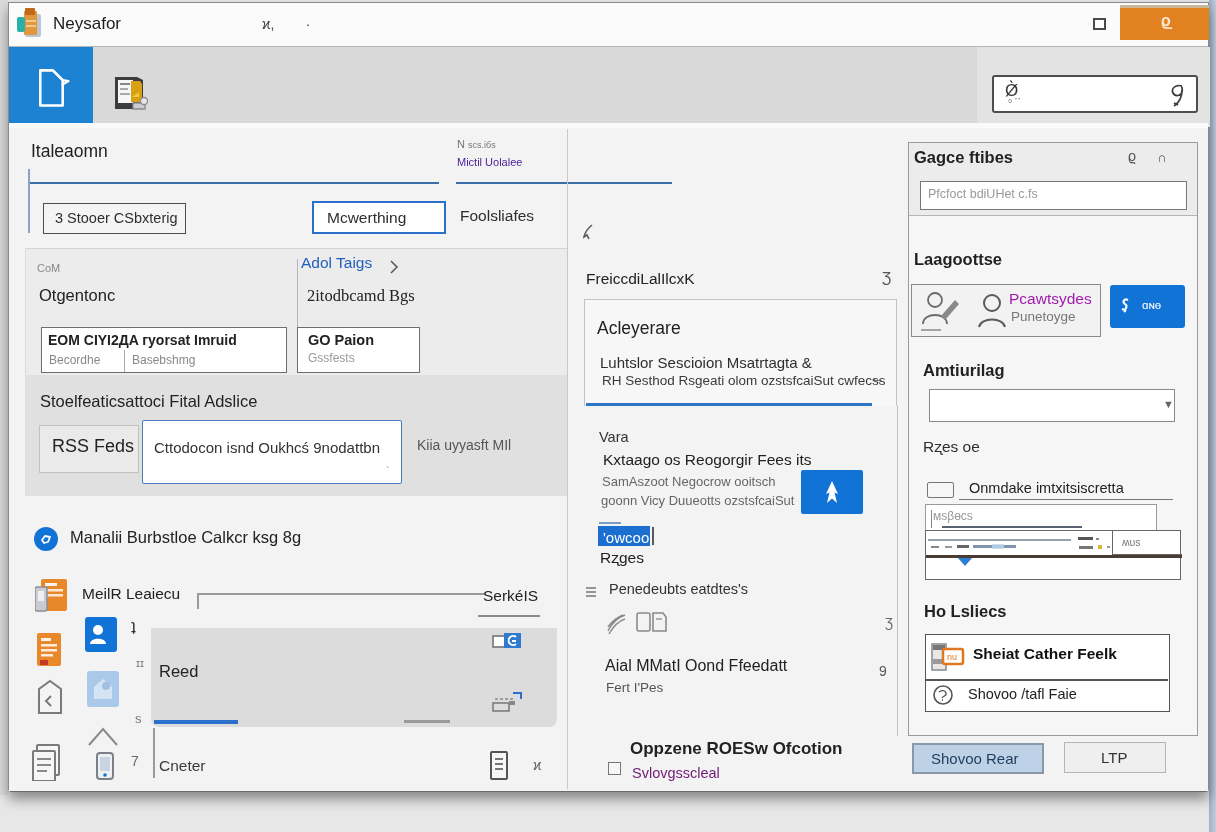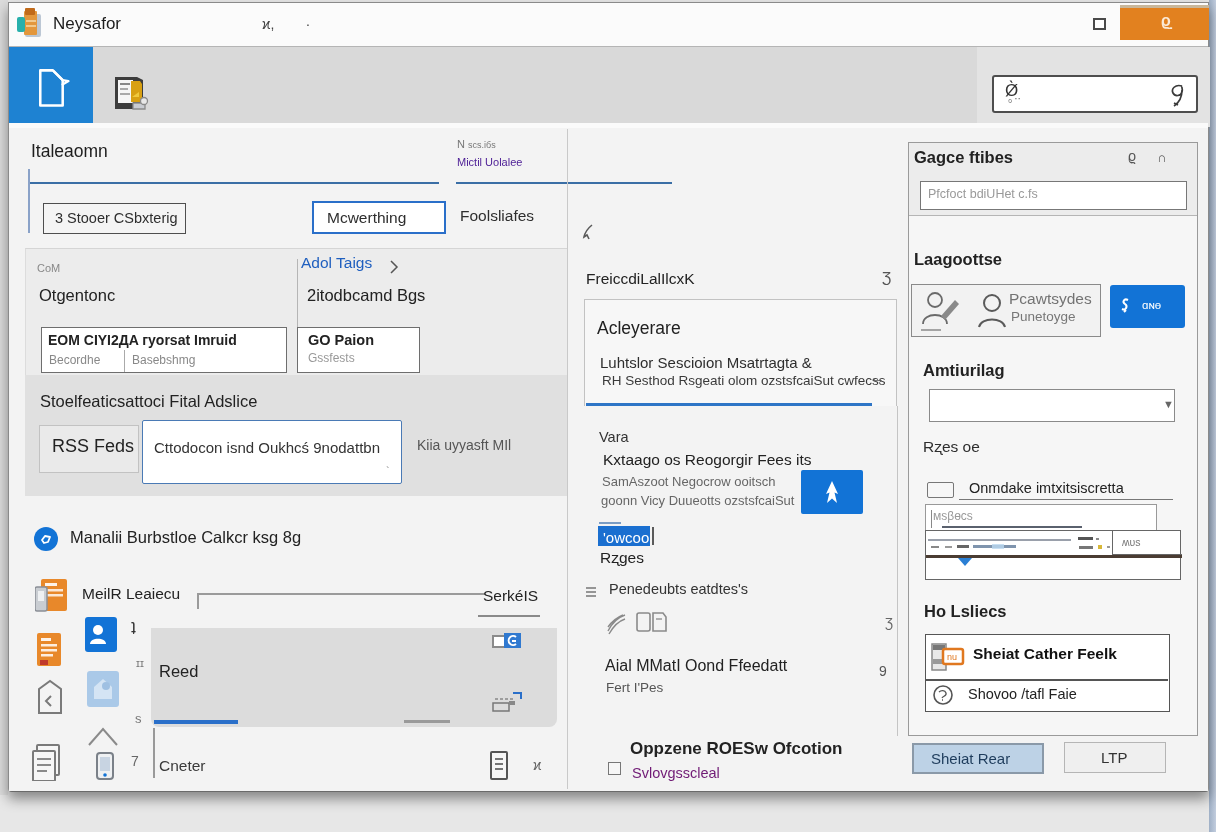--- a/index.html
+++ b/index.html
@@ -80,21 +80,21 @@
     <svg class="abs" style="left:572px;top:220px;" width="14" height="18" viewBox="0 0 14 18">
         <path d="M11 2 C6 6 4 9 3 14 L6 12 L8 16" fill="none" stroke="#5a5a5a" stroke-width="1.6"></path>
       </svg>
     <div class="abs" style="left:16px;top:245px;width:542px;height:127px;background:#ececec;border-top:1px solid #d5d5d5;border-left:1px solid #dcdcdc;"></div>
     <div class="t" style="left:28px;top:259px;font-size:11px;color:#888;">CоM</div>
     <div class="t" style="left:30px;top:283px;font-size:16.5px;color:#222;">Otgentonc</div>
     <div class="t" style="left:292px;top:251px;font-size:15.5px;color:#1f5fbf;">Adol Taigs</div>
     <svg class="abs" style="left:380px;top:257px;" width="10" height="14" viewBox="0 0 10 14">
         <path d="M2 1 L8 7 L2 13" fill="none" stroke="#555" stroke-width="1.5"></path>
       </svg>
-    <div class="t" style="left:298px;top:283px;font-size:16.5px;color:#222;">2itοdbcamd Bgs</div>
+    <div class="t" style="left:298px;top:283px;font-size:16.5px;color:#222;font-family:Liberation Serif, serif;">2itοdbcamd Bgs</div>
     <div class="abs" style="left:288px;top:256px;width:1px;height:70px;background:#b5b5b5;"></div>
     <div class="abs" style="left:32px;top:324px;width:246px;height:46px;background:#fff;border:1px solid #6e6e6e;">
       <div class="t" style="left:6px;top:4px;font-size:14px;font-weight:bold;color:#222;">EOM CIYI2ДA гyorѕat Imruid</div>
       <div class="abs" style="left:82px;top:22px;width:1px;height:22px;background:#aaa;"></div>
       <div class="t" style="left:7px;top:25px;font-size:12px;color:#888;">Becordhe</div>
       <div class="t" style="left:90px;top:25px;font-size:12px;color:#888;">Basebshmg</div>
     </div>
     <div class="abs" style="left:288px;top:324px;width:123px;height:46px;background:#fff;border:1px solid #6e6e6e;">
       <div class="t" style="left:10px;top:4px;font-size:14.5px;font-weight:bold;color:#222;">GO Paion</div>
       <div class="t" style="left:10px;top:23px;font-size:12px;color:#999;">Gssfests</div>
@@ -255,21 +255,21 @@
     <svg class="abs" style="left:906px;top:283px;" width="44" height="50" viewBox="0 0 44 50">
       <circle cx="20" cy="14" r="7" fill="none" stroke="#6a6a6a" stroke-width="1.8"></circle>
       <path d="M8 38 C8 26 32 26 32 38" fill="none" stroke="#6a6a6a" stroke-width="1.8"></path>
       <path d="M26 30 L40 14 L44 18 L30 34 Z" fill="#8a8a8a"></path>
       <path d="M6 44 H26" stroke="#8a8a8a" stroke-width="1.5"></path>
     </svg>
     <svg class="abs" style="left:966px;top:288px;" width="34" height="40" viewBox="0 0 34 40">
       <circle cx="17" cy="12" r="8" fill="none" stroke="#5a5a5a" stroke-width="2"></circle>
       <path d="M4 36 C6 26 28 26 30 36" fill="none" stroke="#5a5a5a" stroke-width="2"></path>
     </svg>
-    <div class="t" style="left:1000px;top:287px;font-size:15.5px;color:#737373;">Pcawtsydes</div>
+    <div class="t" style="left:1000px;top:287px;font-size:15.5px;color:#a21caf;">Pcawtsydes</div>
     <div class="t" style="left:1002px;top:306px;font-size:13.5px;color:#777;text-align:center;">Punetoyge</div>
     <div class="abs" style="left:1101px;top:282px;width:75px;height:43px;background:#1273d6;border-radius:3px;">
       <svg width="75" height="43" viewBox="0 0 75 43">
           <path d="M18 15 C14 13 12 17 15 19 C18 21 16 26 12 24 M14 27 l2 -2" stroke="#fff" stroke-width="2" fill="none"></path>
         </svg>
       <div class="t" style="left:32px;top:14px;font-size:11.5px;color:#fff;">ɑɴө</div>
     </div>
     <div class="t" style="left:914px;top:358px;font-size:16.5px;font-weight:600;color:#222;">Amtiurilag</div>
     <div class="abs" style="left:920px;top:386px;width:246px;height:33px;background:#fff;border:1px solid #8a8a8a;">
       <div class="t" style="left:233px;top:8px;font-size:11px;color:#666;">▼</div>
@@ -311,19 +311,19 @@
       </svg>
       <div class="t" style="left:47px;top:10px;font-size:15.5px;font-weight:600;color:#111;">Sheiat Cather Feelk</div>
       <div class="abs" style="left:0;top:44px;width:242px;height:1.5px;background:#555;"></div>
       <svg class="abs" style="left:6px;top:49px;" width="22" height="22" viewBox="0 0 22 22">
         <circle cx="11" cy="11" r="9" fill="none" stroke="#555" stroke-width="1.6"></circle>
         <path d="M7 8 C9 6 13 6 14 9 C15 12 11 12 10 14 M10 16 l1 0" stroke="#555" stroke-width="1.3" fill="none"></path>
       </svg>
       <div class="t" style="left:42px;top:51px;font-size:14.5px;color:#222;">Shovoo /tafl Faie</div>
     </div>
     <div class="abs" style="left:903px;top:740px;width:132px;height:31px;background:#bdd2e6;border:2px solid #8a99a8;">
-      <div class="t" style="left:17px;top:5px;font-size:15px;color:#1e3c5c;">Sheiat Rear</div>
+      <div class="t" style="left:17px;top:5px;font-size:15px;color:#1e3c5c;">Shovoo Rear</div>
     </div>
     <div class="abs" style="left:1055px;top:739px;width:102px;height:31px;background:#efefef;border:1px solid #b5b5b5;">
       <div class="t" style="left:36px;top:6px;font-size:15px;color:#333;">LTP</div>
     </div>
   </div>
 </div>
 
 </body></html>

